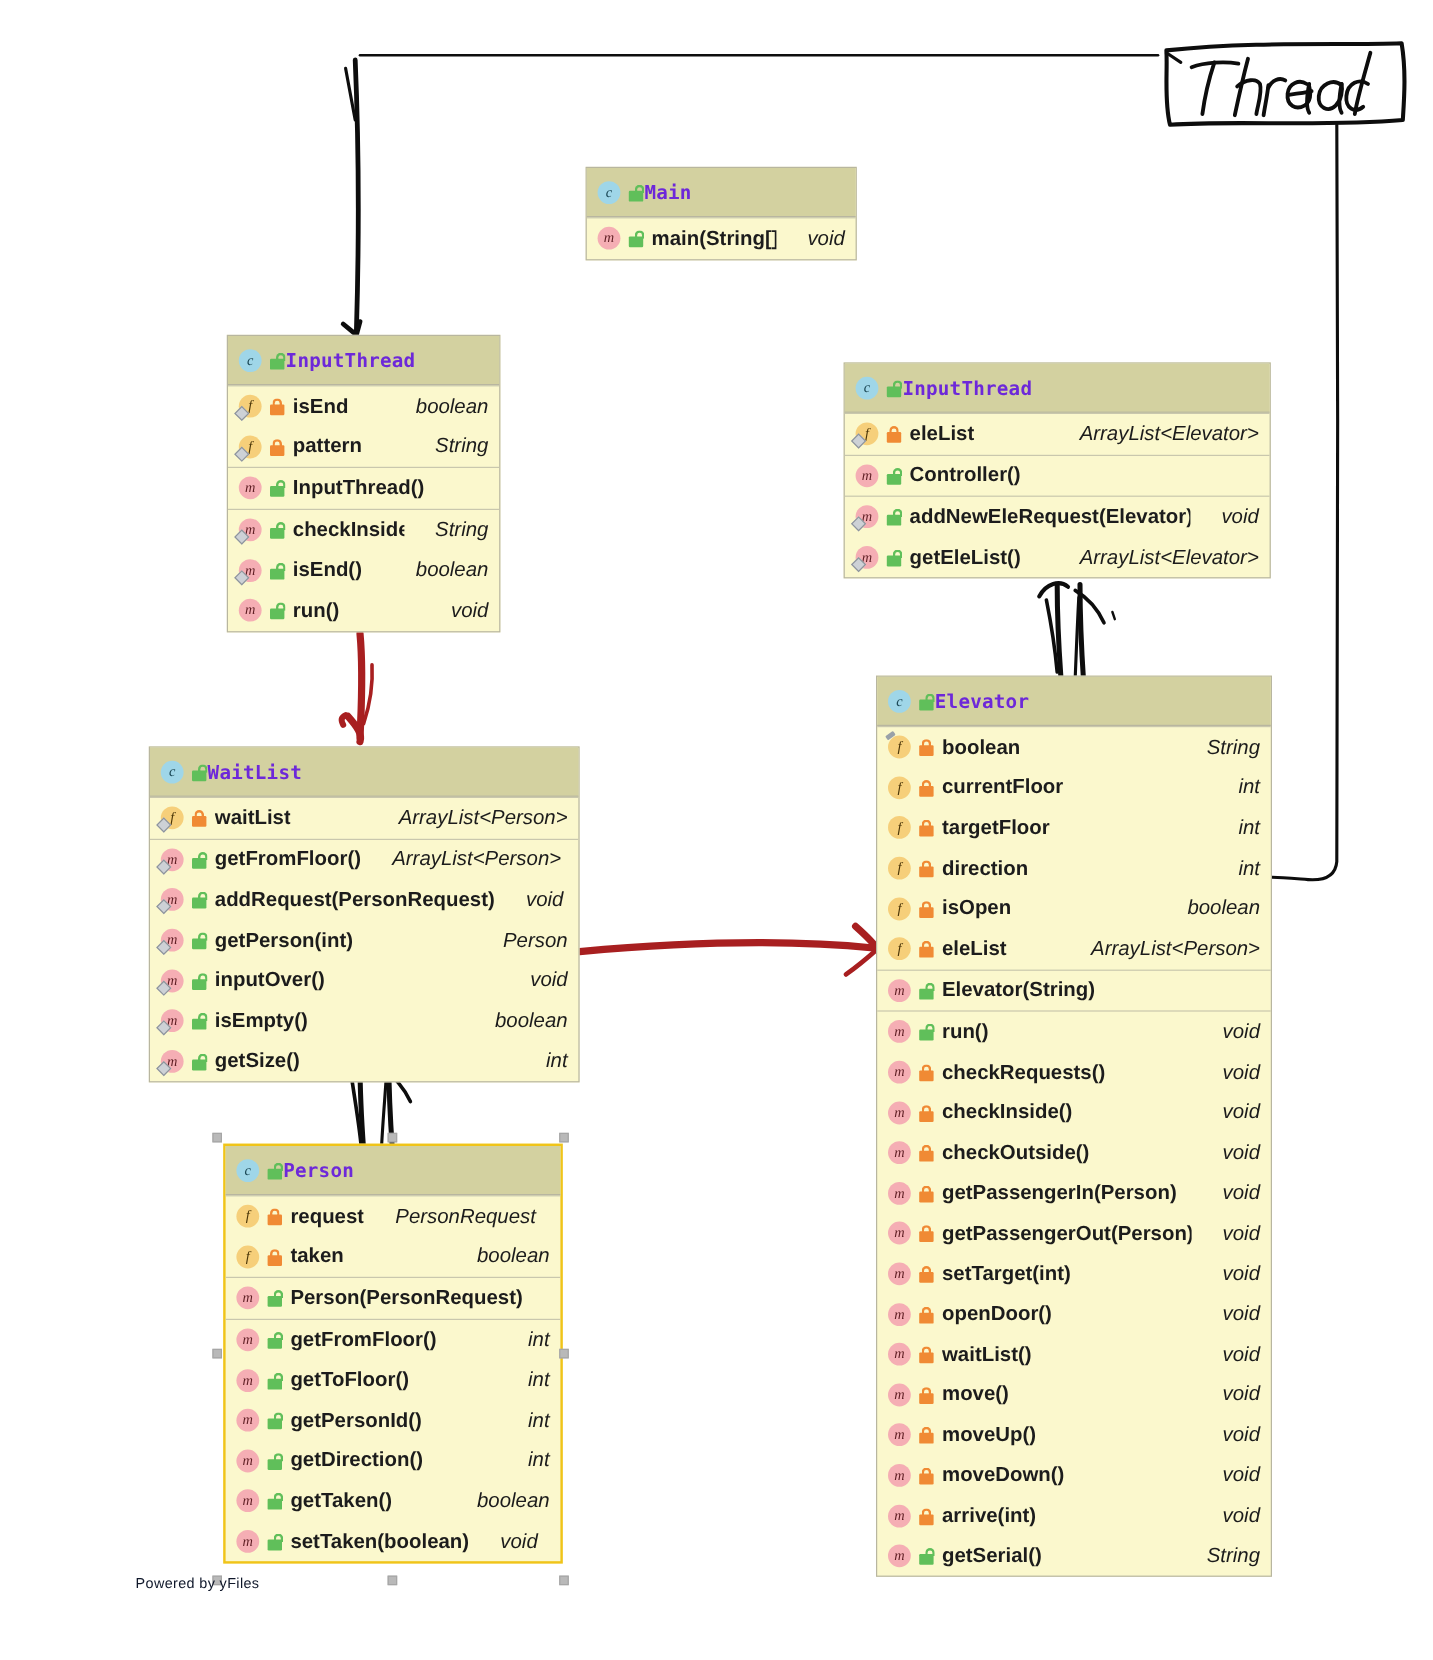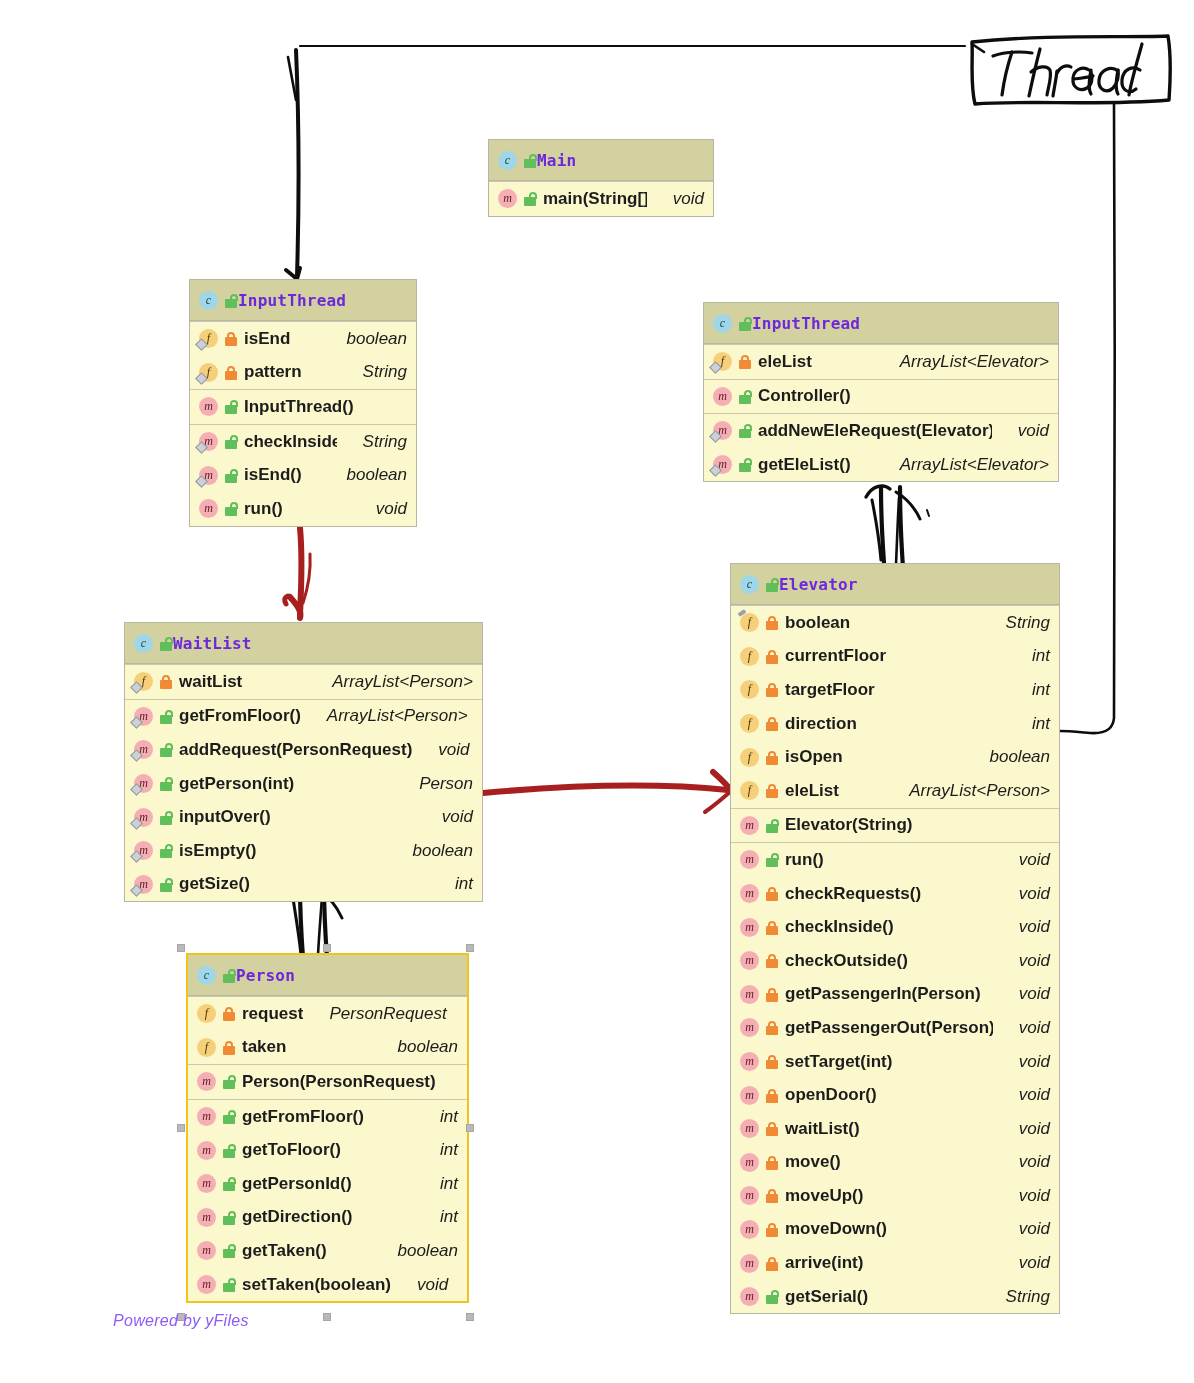--- a/index.html
+++ b/index.html
@@ -160,25 +160,24 @@
     background: #b9b9b9;
     border: 1px solid #a6a6a6;
     box-sizing: border-box;
   }
 
   
   #watermark {
     position: absolute;
     left: 113px;
     top: 1312px;
-    font-size: 16px;
-    color: #8b5cf6;
+    font-size: 12px;
+    color: #0f172a;
     letter-spacing: 0.3px;
     user-select: none;
-    font-style: italic;
   }
 </style>
 </head>
 <body>
 
 <div id="canvas">
 
   <svg id="ink" viewBox="0 0 1194 1383" xmlns="http://www.w3.org/2000/svg">
 
     <path d="M965 46 L300 46" stroke="#0d0d0d" stroke-width="2.2" fill="none" stroke-linecap="round"></path>

